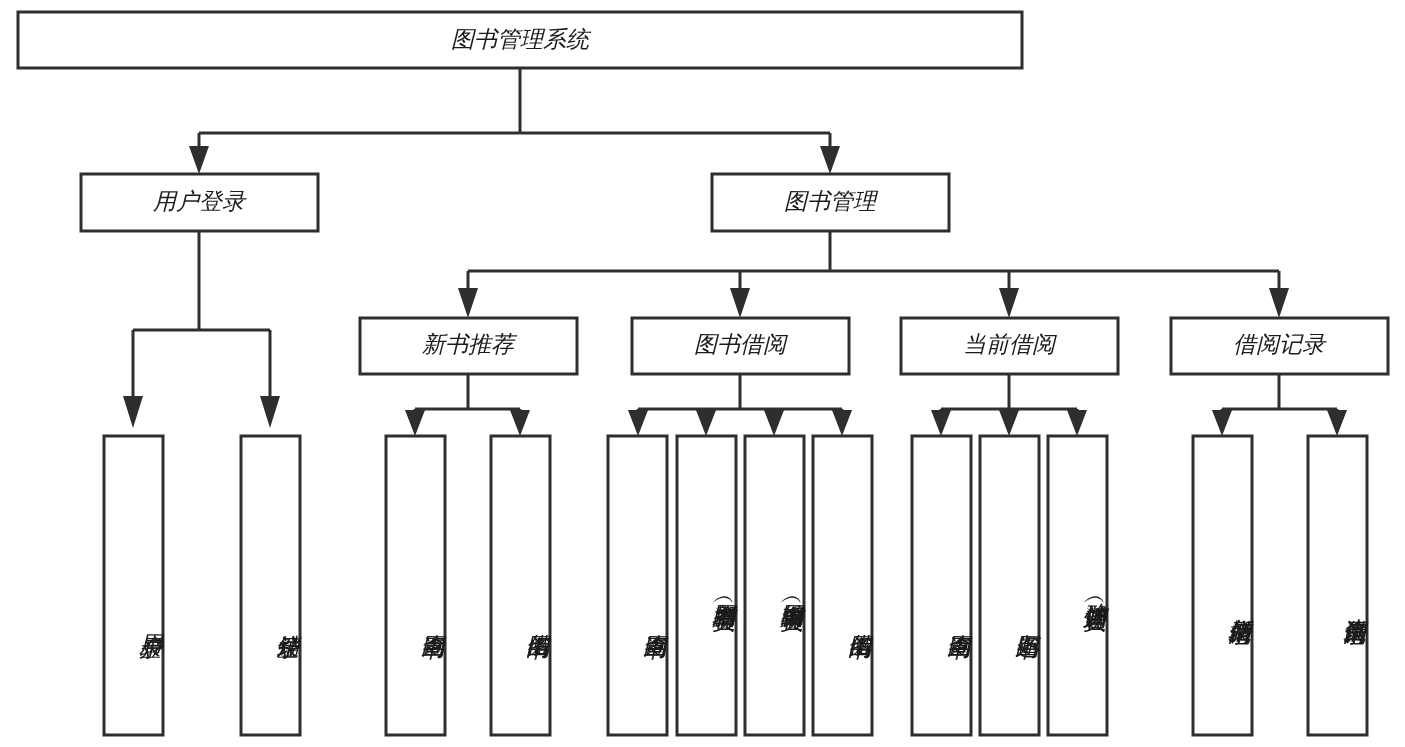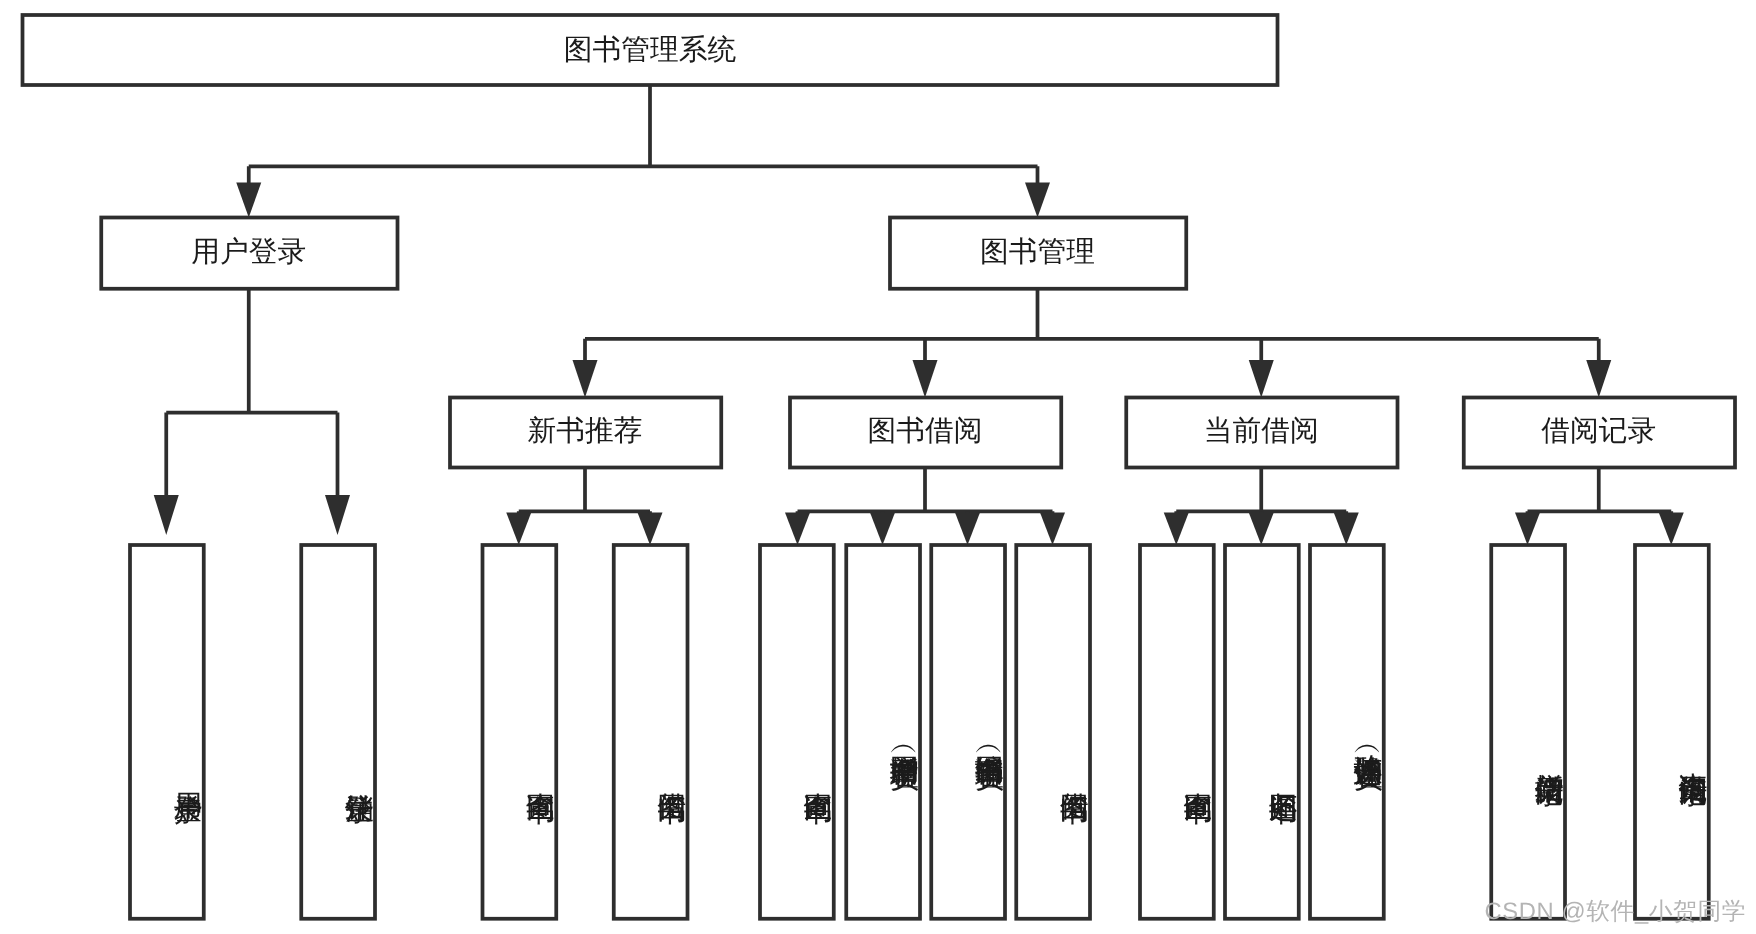--- a/index.html
+++ b/index.html
@@ -7,20 +7,21 @@
     padding: 0;
     background: #ffffff;
   }
   #diagram-root {
     position: relative;
     width: 1405px;
     height: 747px;
     background: #ffffff;
     font-family: "Liberation Sans", "DejaVu Sans", sans-serif;
     overflow: hidden;
+    font-style: italic;
   }
   svg.flow {
     position: absolute;
     left: 0;
     top: 0;
     width: 1405px;
     height: 747px;
     display: block;
   }
   .node-box {
@@ -247,15 +248,14 @@
   <div class="vlabel" style="left:745px; top:443px; width:59px; height:292px;">编辑图书（管理员）</div>
   <div class="vlabel" style="left:813px; top:500px; width:59px; height:235px;">借阅图书</div>
 
   <div class="vlabel" style="left:912px; top:500px; width:59px; height:235px;">查询图书</div>
   <div class="vlabel" style="left:980px; top:500px; width:59px; height:235px;">归还图书</div>
   <div class="vlabel" style="left:1048px; top:443px; width:59px; height:292px;">确认归还（管理员）</div>
 
   <div class="vlabel" style="left:1193px; top:470px; width:59px; height:265px;">新增借阅记录</div>
   <div class="vlabel" style="left:1308px; top:470px; width:59px; height:265px;">查询借阅记录</div>
 
-  <div class="watermark">CSDN @软件_小贺同学</div>
 
 </div>
 
 </body></html>

